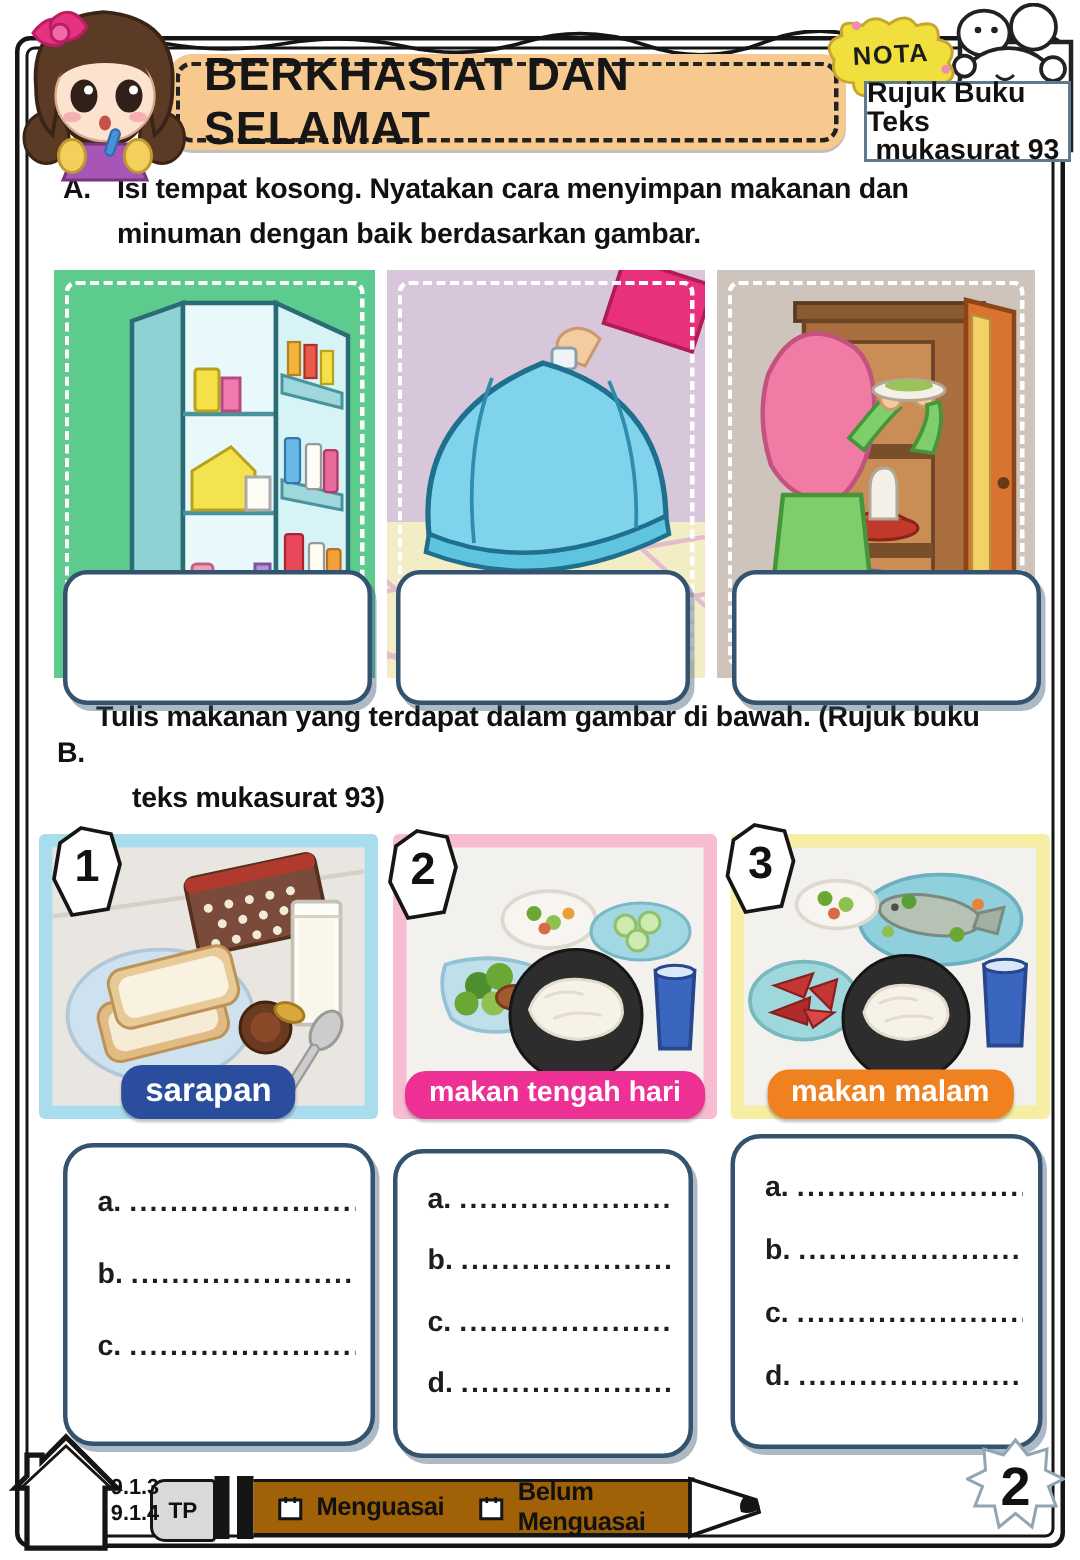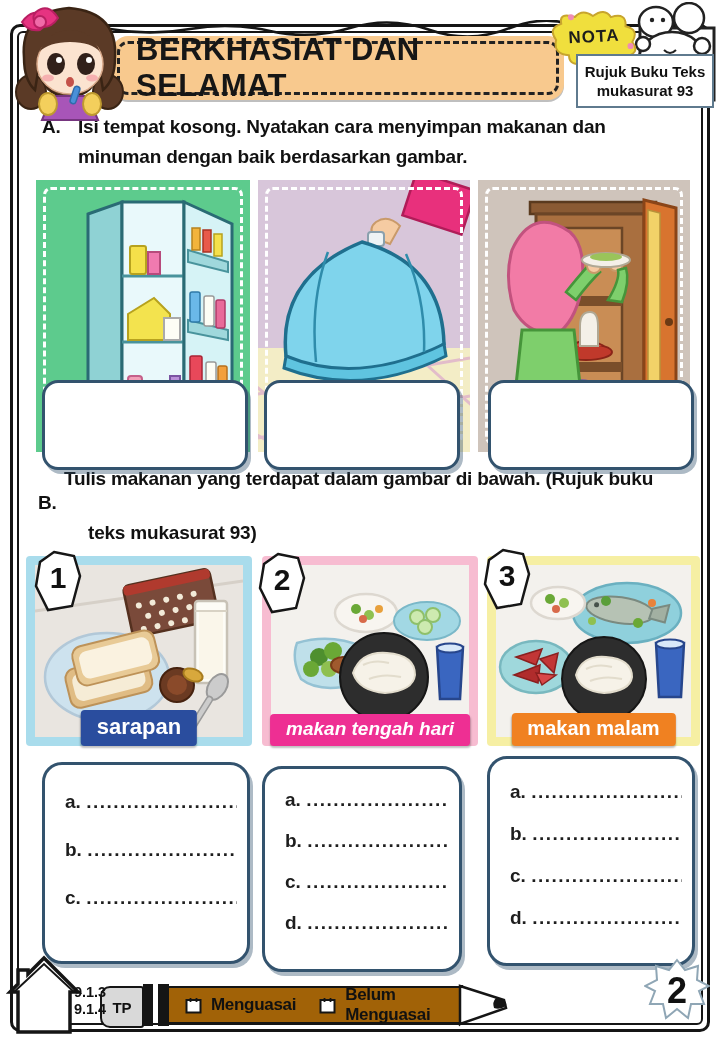--- a/index.html
+++ b/index.html
@@ -21,42 +21,42 @@
   .title-text { position:absolute; inset:0; display:flex; align-items:center; justify-content:center;
                 font-size:31px; font-weight:800; letter-spacing:.5px; color:#161616;margin-left:24px; }
   .girl { position:absolute; left:4px; top:0px; width:130px; height:122px; z-index:8; }
   .creature { position:absolute; left:596px; top:2px; width:120px; height:100px; z-index:4; }
   .nota { position:absolute; left:546px; top:8px; width:96px; height:58px; z-index:7; transform:rotate(-3deg); }
   .nota-label { position:absolute; inset:0; display:flex; align-items:center; justify-content:center;
                 font-size:17px; font-weight:800; letter-spacing:1px; color:#1c1c1c; }
   .ref-box { position:absolute; left:576px; top:54px; width:134px; height:50px; background:#fff;
              border:2.5px solid #5f7a8e; z-index:7; display:flex; flex-direction:column;
              align-items:center; justify-content:center; line-height:19px; }
-  .ref-box span { font-size:15px; font-weight:800; }
+  .ref-box span { font-size:19px; font-weight:800; }
 
   
   .instr { position:absolute; font-size:19px; font-weight:700; letter-spacing:-.2px; white-space:nowrap; }
 
   
   .pic-a { position:absolute; top:180px; height:272px; }
   .pic-a .dash { position:absolute; inset:7px; border:3px dashed #fff; border-radius:8px; z-index:2; }
   .pic-a svg { position:absolute; inset:0; z-index:1; }
 
   
   .ans-box { position:absolute; background:#fff; border:3.5px solid var(--box_border,#33536e);
              border-radius:16px; box-shadow:3px 4px 0 rgba(51,83,110,.4); z-index:5; }
 
   
   .card { position:absolute; top:556px; height:190px; border-radius:4px; }
   .photo { position:absolute; inset:9px; background:#efece7; overflow:hidden; }
   .badge-num { position:absolute; width:48px; height:62px; z-index:9; }
   .badge-num span { position:absolute; inset:0; display:flex; align-items:center; justify-content:center;
                     font-size:30px; font-weight:800; padding-bottom:6px; }
   .caption { position:absolute; bottom:0px; left:50%; transform:translateX(-50%);
-             color:#fff; font-weight:800; border-radius:4px; padding:4px 16px 6px;
+             color:#fff; font-weight:800; border-radius:14px; padding:4px 16px 6px;
              white-space:nowrap; z-index:8; box-shadow:0 2px 2px rgba(0,0,0,.25);margin-top:20px; }
 
   
   .rows { position:absolute; inset:0; display:flex; flex-direction:column; padding:26px 10px 14px 20px; }
   .row { font-size:19px; font-weight:600; color:#1d1d1d; white-space:nowrap; overflow:hidden; }
   .row .dots { letter-spacing:1.5px; font-weight:700; }
 
   
   .house { position:absolute; left:4px; top:948px; width:80px; height:88px; z-index:9; }
   .house-codes { position:absolute; left:20px; top:984px; width:52px; text-align:center;
@@ -277,21 +277,21 @@
     </div>
     <div class="caption" style="font-size: 22px; background: rgb(42, 77, 158);">sarapan</div>
   </div>
   <div class="badge-num" style="left:34px; top:550px;">
     <svg viewBox="0 0 48 62" style="position:absolute;inset:0">
       <polygon points="20,2 40,6 46,26 38,56 14,60 2,36 6,12" fill="#fff" stroke="#161616" stroke-width="2.5"></polygon>
     </svg>
     <span>1</span>
   </div>
 
-  <div class="card" style="left:262px; width:216px; background:var(--frame2);font-style:italic;">
+  <div class="card" style="left:262px; width:216px; background:var(--frame2);">
     <div class="photo">
       <svg viewBox="0 0 198 172" style="width:100%;height:100%">
         <rect x="0" y="0" width="198" height="172" fill="#f3f1ed"></rect>
         <ellipse cx="95" cy="48" rx="31" ry="19" fill="#f8f5f0" stroke="#ddd8d0" stroke-width="2.5"></ellipse>
         <circle cx="85" cy="44" r="5" fill="#6aa836"></circle>
           <circle cx="98" cy="50" r="5" fill="#8fc050"></circle>
         <circle cx="108" cy="44" r="4" fill="#e8a03c"></circle>
           <circle cx="92" cy="54" r="4" fill="#d86a4a"></circle>
         <ellipse cx="156" cy="56" rx="33" ry="19" fill="#a2d8e4" stroke="#7ab8c8" stroke-width="2"></ellipse>
         <circle cx="146" cy="52" r="7" fill="#cdeab0" stroke="#8fc06a" stroke-width="2"></circle>

